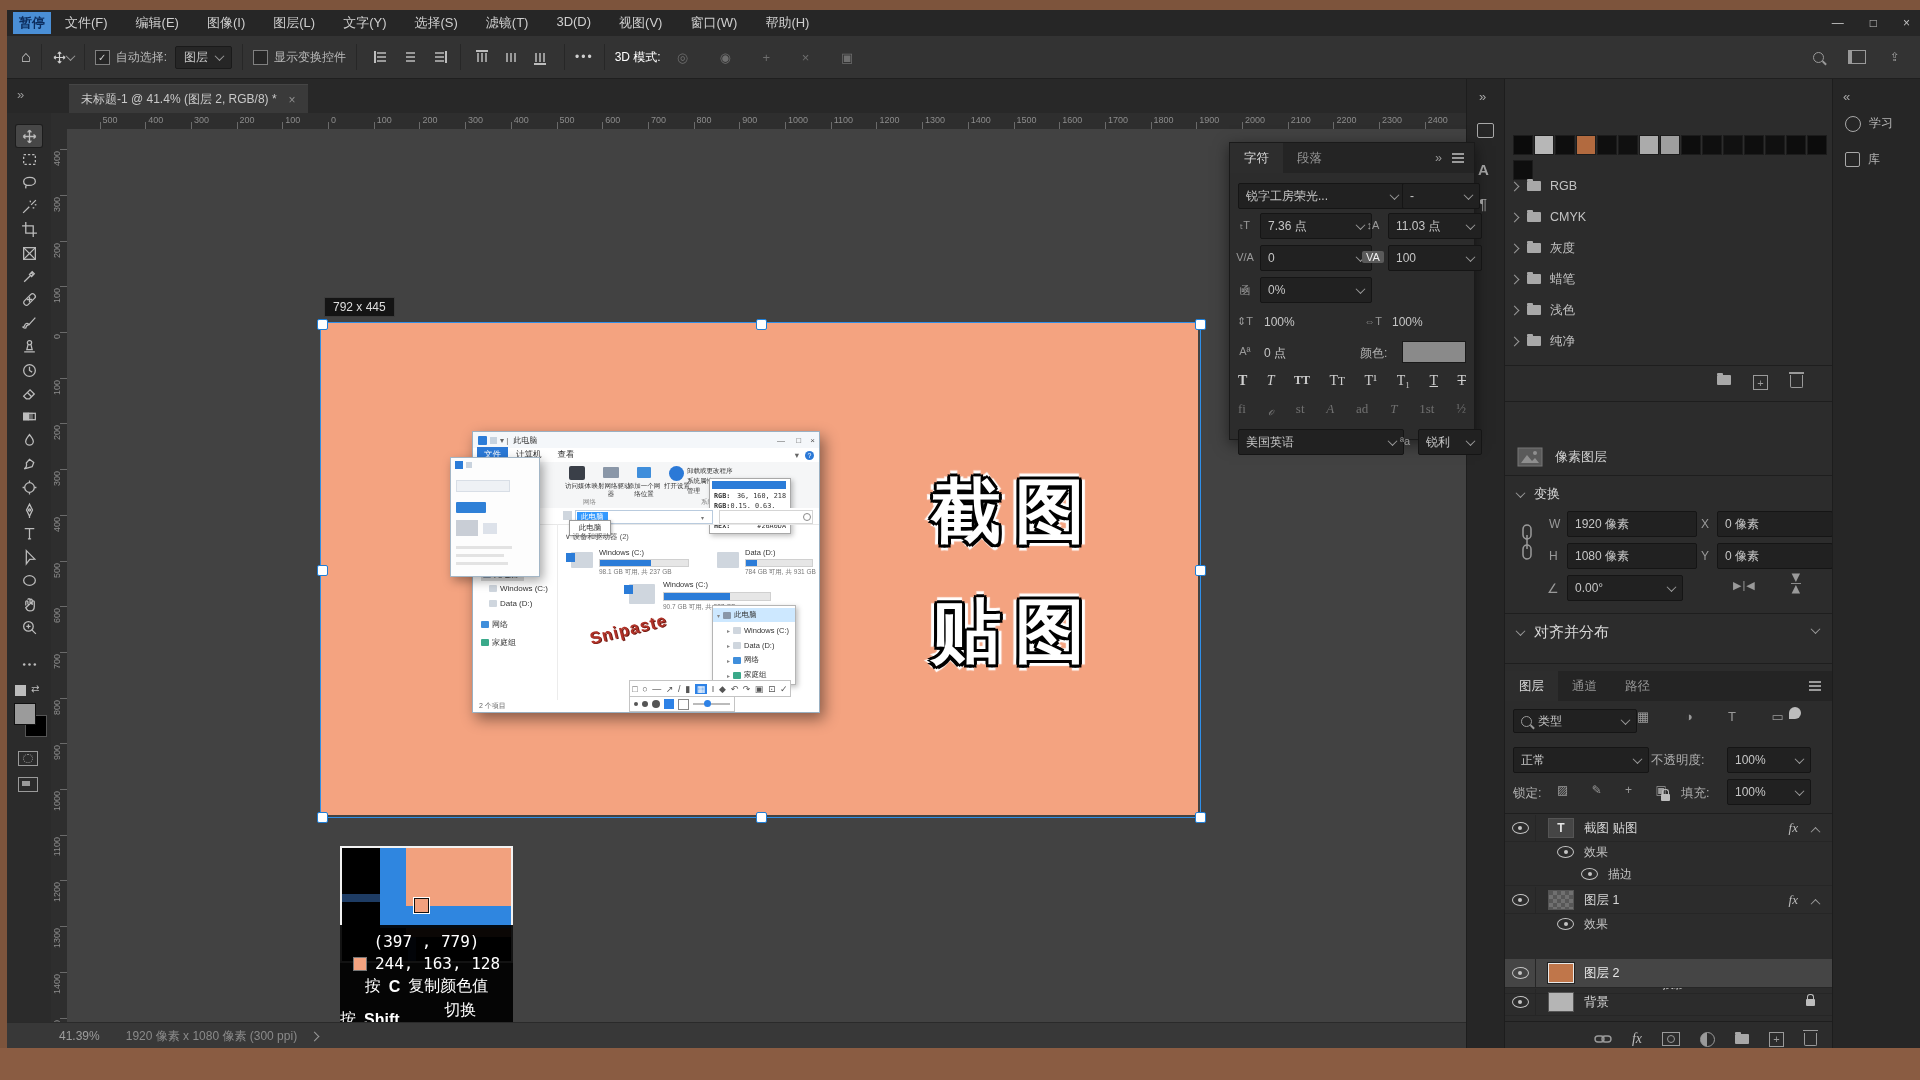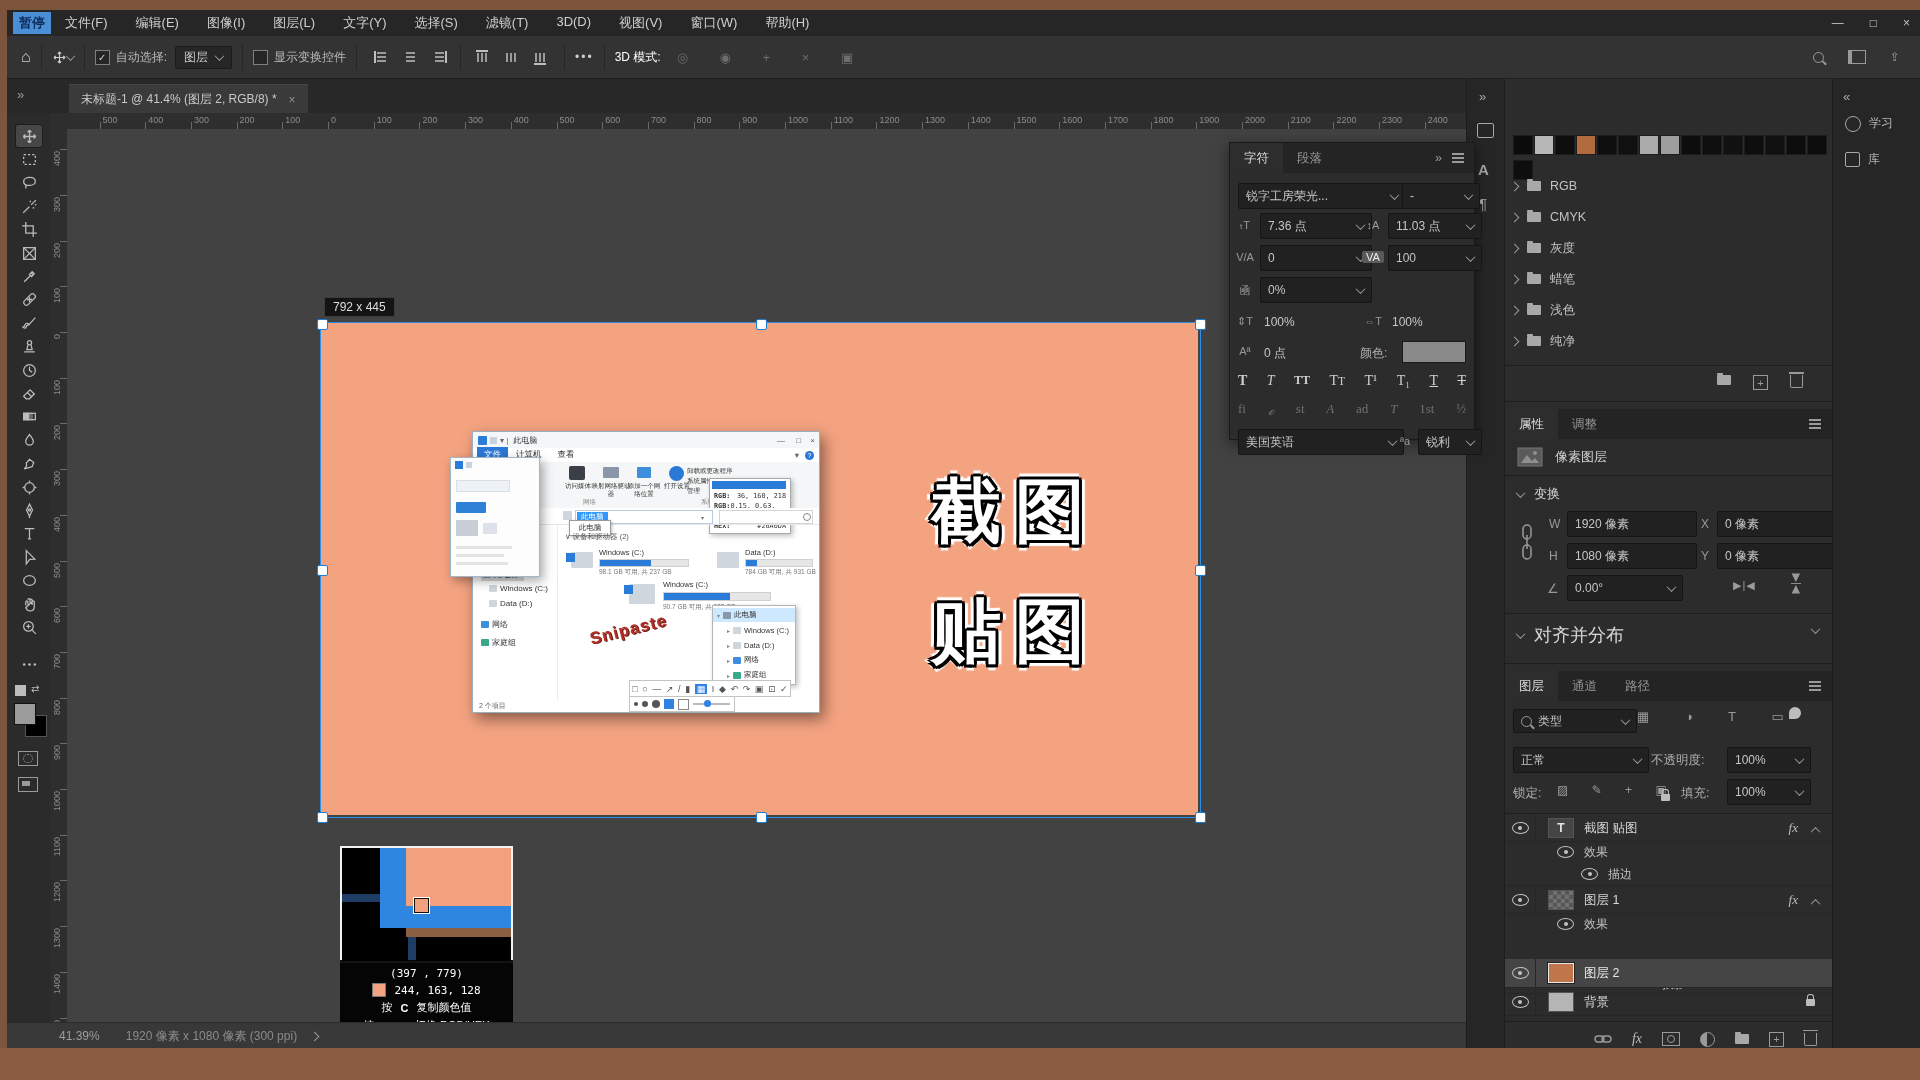--- a/index.html
+++ b/index.html
@@ -59,21 +59,21 @@
   #xinfo .bar{position:absolute;left:2px;top:2px;width:74px;height:8px;background:#2b7cd8;}
   .xirow{position:absolute;left:4px;width:72px;display:flex;justify-content:space-between;font-family:"DejaVu Sans Mono",monospace;}
   #xtree{position:absolute;left:239px;top:173px;width:82px;height:78px;background:#fff;border:1px solid #b5b5b5;box-shadow:2px 2px 5px rgba(0,0,0,.25);font-size:7.5px;}
   .xtrow{position:absolute;left:0;width:100%;height:14px;display:flex;align-items:center;gap:3px;white-space:nowrap;}
   #xsnip1{position:absolute;left:156px;top:248px;width:160px;height:15px;background:#fff;border:1px solid #c4c4c4;display:flex;align-items:center;justify-content:space-around;font-size:9px;color:#555;}
   #xsnip2{position:absolute;left:156px;top:264px;width:96px;height:14px;background:#fff;border:1px solid #c4c4c4;display:flex;align-items:center;gap:4px;padding:0 4px;color:#555;}
   #xmark{position:absolute;left:116px;top:188px;transform:rotate(-14deg);font-size:17px;font-weight:bold;color:#b03228;text-shadow:1px 1px 0 #6d1a12;letter-spacing:1px;}
   #xwin2{position:absolute;left:383px;top:328px;width:88px;height:118px;background:#fdfdfd;border:1px solid #a3b6c6;box-shadow:3px 4px 10px rgba(0,0,0,.35);}
   
   #loupe{position:absolute;left:333px;top:836px;width:169px;height:113px;background:#000;border:2px solid #f2f2f2;overflow:hidden;}
-  #loupetxt{position:absolute;left:333px;top:950px;width:173px;background:rgba(0,0,0,.92);color:#fff;font-size:11px;text-align:center;padding:4px 0 6px;}
+  #loupetxt{position:absolute;left:333px;top:915px;width:173px;background:rgba(0,0,0,.92);color:#fff;font-size:16px;text-align:center;padding:4px 0 6px;}
   #loupetxt .row{margin:3px 0;display:flex;justify-content:center;align-items:center;gap:8px;}
   
   #statusbar{position:absolute;left:0;top:1012px;width:1459px;height:26px;background:#383838;border-top:1px solid #2a2a2a;display:flex;align-items:center;color:#9d9d9d;font-size:12px;}
   
   .panel-tabs{display:flex;align-items:center;background:#242424;height:30px;font-size:12.5px;color:#969696;}
   .ptab{padding:0 14px;height:100%;display:flex;align-items:center;}
   .ptab.on{background:#2d2d2d;color:#dadada;}
   .hmb{width:12px;height:2px;background:#9a9a9a;box-shadow:0 -4px 0 #9a9a9a,0 4px 0 #9a9a9a;display:inline-block;}
   .fld{background:#212121;border:1px solid #151515;border-radius:2px;color:#c6c6c6;font-size:12px;display:flex;align-items:center;padding:0 7px;justify-content:space-between;}
   #iconstrip{position:absolute;left:1459px;top:69px;width:38px;height:969px;background:#262626;border-left:1px solid #1d1d1d;color:#a8a8a8;}
@@ -716,26 +716,20 @@
       </div>
     <div class="abs" style="left:0;top:286px;width:100%;height:1px;background:#1e1e1e;"></div>
     <div class="abs" style="left:0;top:296px;width:100%;display:flex;justify-content:flex-end;gap:22px;padding-right:30px;box-sizing:border-box;">
       <span class="foldic"></span>
       <span class="plusb">+</span>
       <span class="trash"></span>
     </div>
     <div class="abs" style="left:0;top:322px;width:100%;height:1px;background:#1e1e1e;"></div>
 
     
-    <div class="panel-tabs" style="position:absolute;left:0;top:330px;width:100%;">
-      <span class="ptab on">属性</span>
-      <span class="ptab">调整</span>
-      <span style="flex:1;"></span>
-        <span class="hmb" style="margin-right:12px;"></span>
-    </div>
     <div class="abs" style="left:12px;top:368px;display:flex;align-items:center;gap:12px;">
       <svg width="26" height="20" viewBox="0 0 26 20">
           <rect x="1" y="1" width="24" height="18" fill="#5a5a5a" stroke="#777"></rect>
           <path d="M4 16l6-8 5 6 3-3 4 5z" fill="#8f8f8f"></path>
           <circle cx="18" cy="6" r="2" fill="#8f8f8f"></circle>
         </svg>
       <span style="font-size:13px;color:#d2d2d2;">像素图层</span>
     </div>
     <div class="abs" style="left:0;top:396px;width:100%;height:1px;background:#1e1e1e;"></div>
     <div class="abs" style="left:12px;top:406px;display:flex;align-items:center;gap:10px;">
@@ -768,21 +762,21 @@
         <span>0.00°</span>
         <span class="chr chv-d"></span>
       </div>
     <span class="abs" style="left:228px;top:500px;color:#9a9a9a;font-size:11px;letter-spacing:1px;">▶|◀</span>
     <span class="abs" style="left:282px;top:498px;color:#9a9a9a;font-size:11px;display:inline-block;transform:rotate(90deg);">▶|◀</span>
     <div class="abs" style="left:0;top:534px;width:100%;height:1px;background:#1e1e1e;"></div>
 
     
     <div class="abs" style="left:12px;top:544px;display:flex;align-items:center;gap:10px;">
       <span class="chr chv-d"></span>
-        <span style="font-size:18px;color:#d8d8d8;">对齐并分布</span>
+        <span style="font-size:15px;color:#d8d8d8;">对齐并分布</span>
     </div>
     <span class="abs chr chv-d" style="right:14px;top:548px;"></span>
     <div class="abs" style="left:0;top:584px;width:100%;height:1px;background:#1e1e1e;"></div>
 
     
     <div class="panel-tabs" style="position:absolute;left:0;top:592px;width:100%;">
       <span class="ptab on">图层</span>
       <span class="ptab">通道</span>
       <span class="ptab">路径</span>
       <span style="flex:1;"></span>

